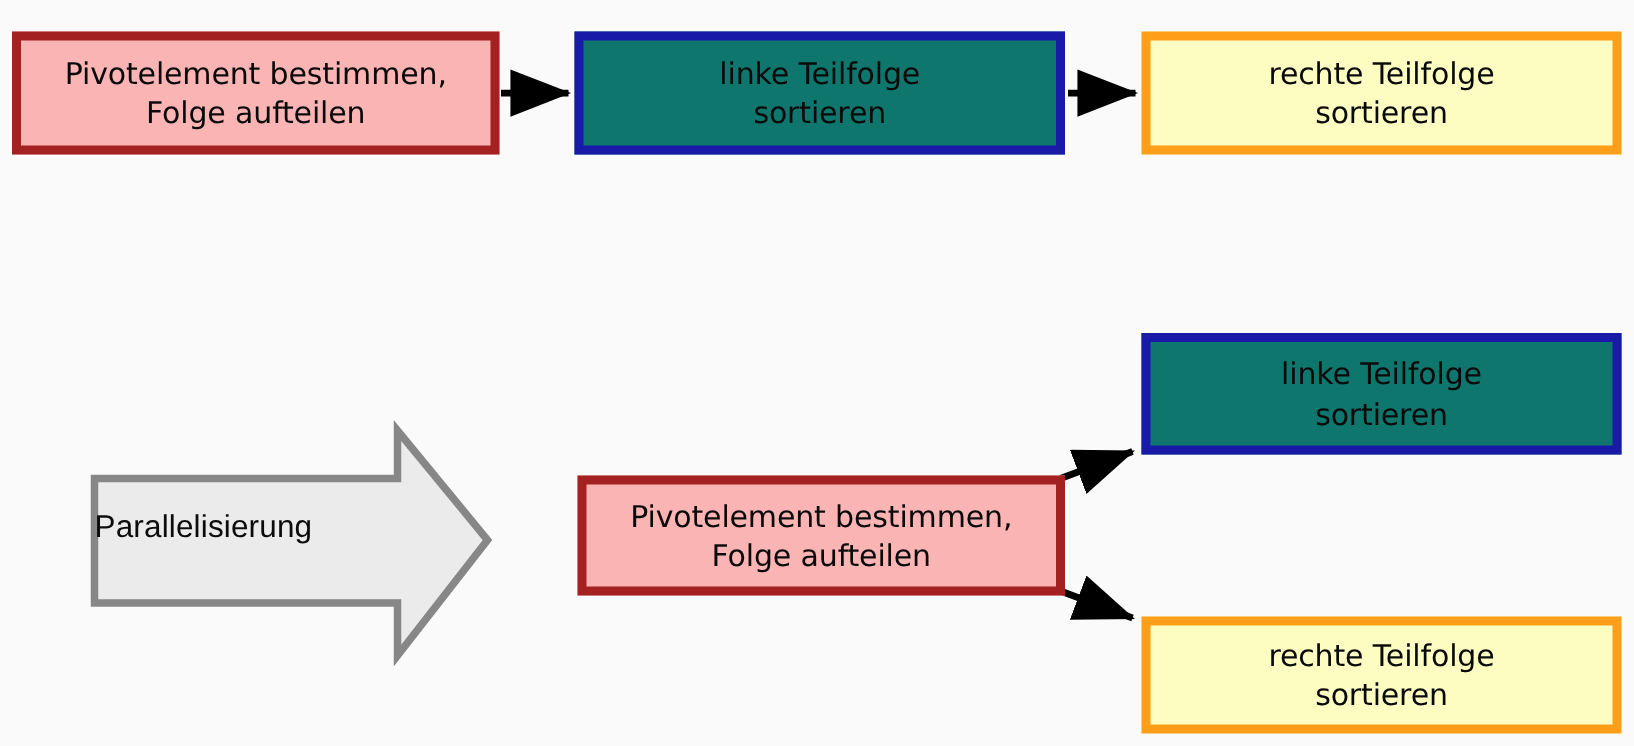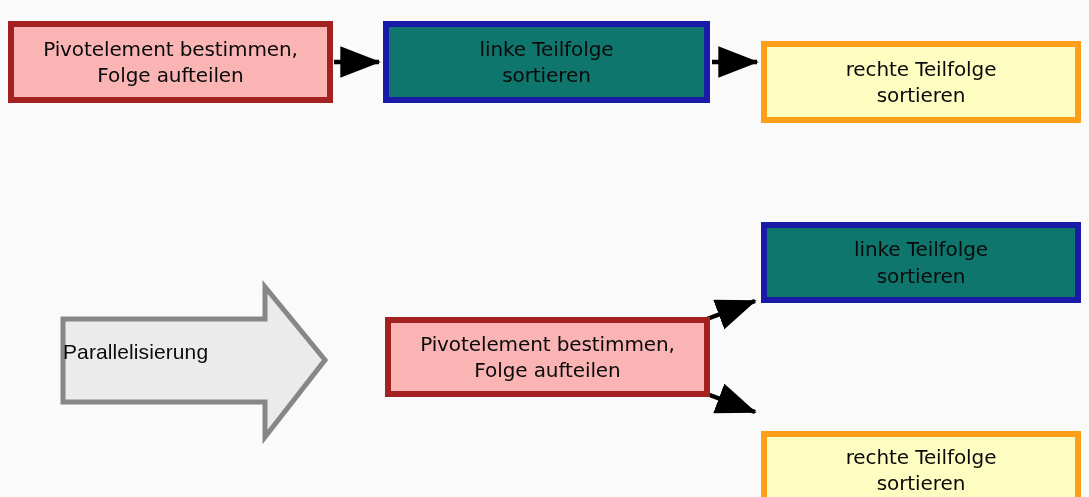--- a/index.html
+++ b/index.html
@@ -37,21 +37,20 @@
     background: #fab4b4;
     border: 6px solid #a32121;
   }
   .node.blue {
     background: #0f766e;
     border: 6px solid #1a1aa8;
   }
   .node.yellow {
     background: #fdfdc2;
     border: 6px solid #ff9e18;
-    margin-top: 20px;
   }
   
   #n-top-red    { left: 8px;   top: 21px;  width: 325px; height: 82px; }
   #n-top-blue   { left: 383px; top: 21px;  width: 327px; height: 82px; }
   #n-top-yellow { left: 761px; top: 21px;  width: 320px; height: 82px; }
   
   #n-bot-red    { left: 385px; top: 317px; width: 325px; height: 80px; }
   #n-bot-blue   { left: 761px; top: 222px; width: 320px; height: 81px; }
   #n-bot-yellow { left: 761px; top: 411px; width: 320px; height: 78px; }
 

